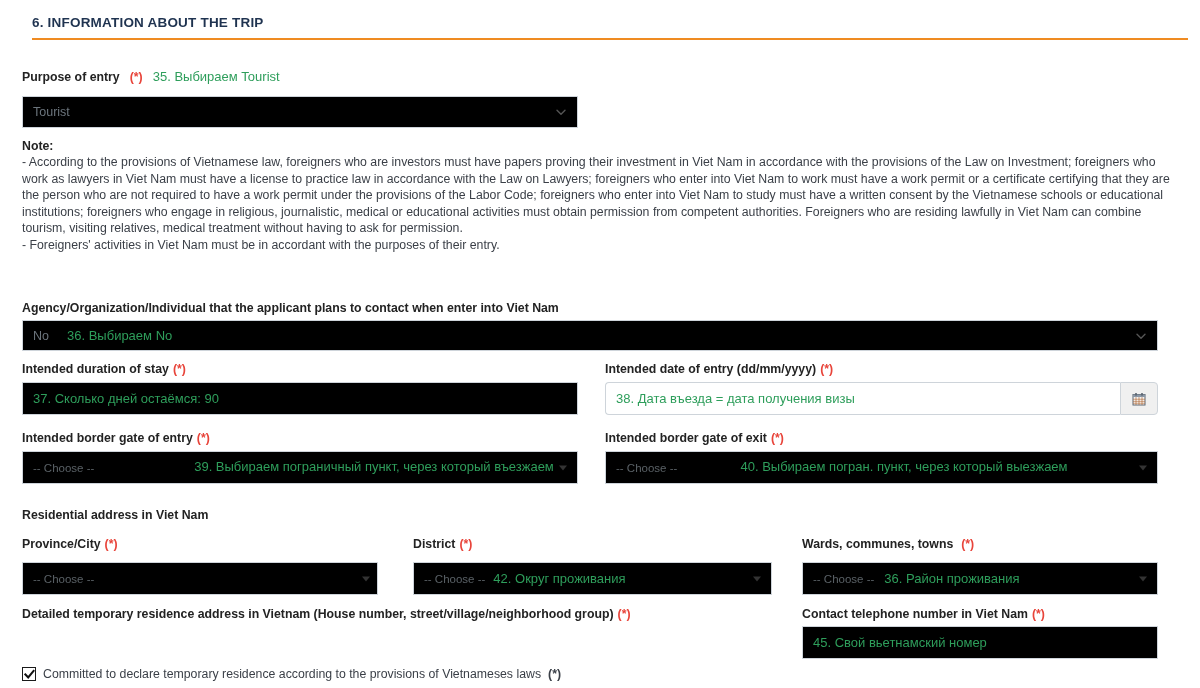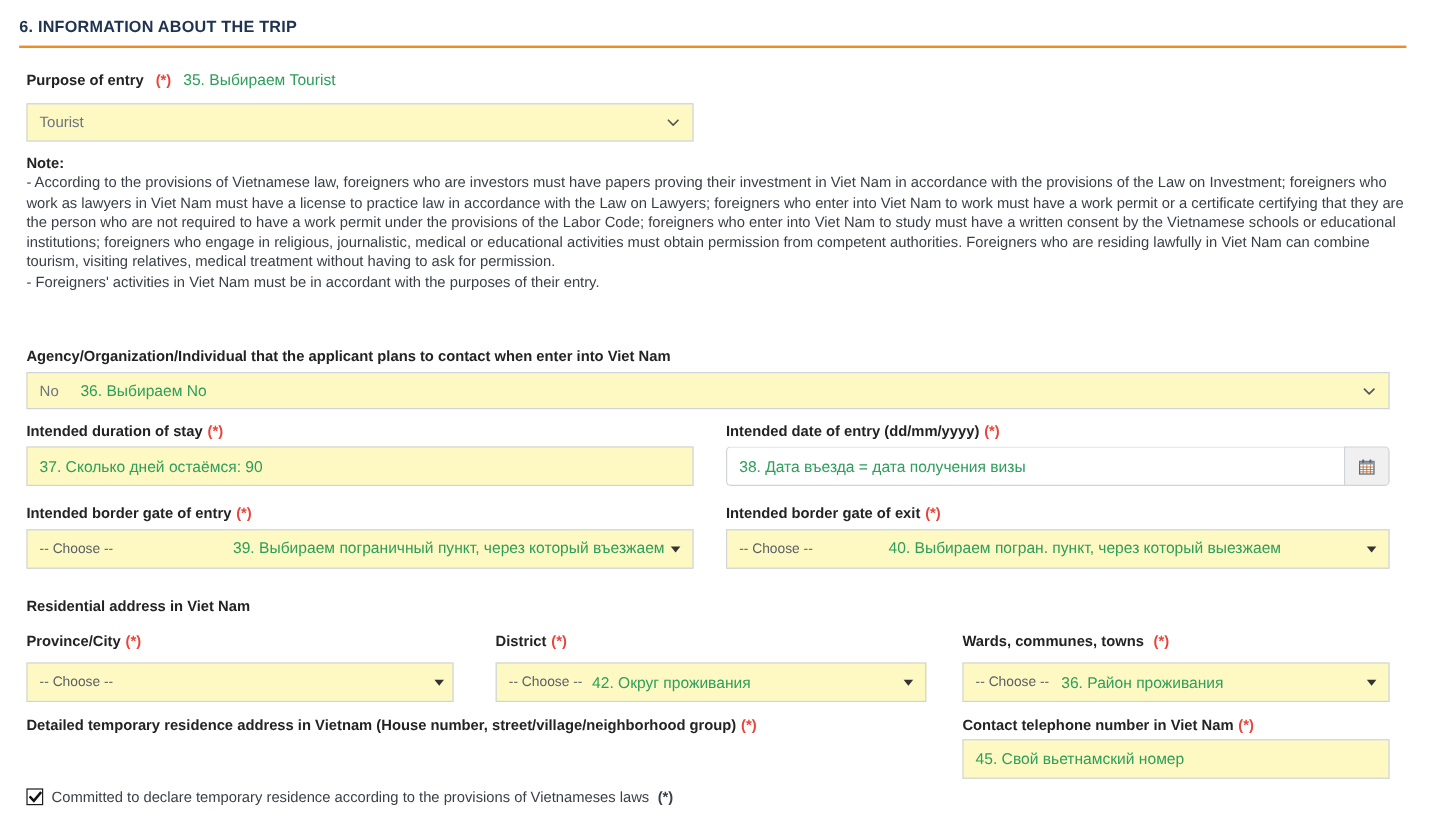--- a/index.html
+++ b/index.html
@@ -7,21 +7,21 @@
     margin: 0; padding: 0;
     width: 1200px; height: 688px;
     background: #ffffff;
     font-family: "Liberation Sans", sans-serif;
     overflow: hidden;
   }
   .page {
     position: relative;
     width: 1200px;
     height: 688px;
-    padding: 0 16px;
+    padding: 0 32px;
     background: #fff;
   }
 
   
   .section-head {
     padding-top: 14px;
   }
   .section-title {
     font-size: 13.5px;
     font-weight: bold;
@@ -52,21 +52,21 @@
     font-weight: 400;
     line-height: 19px;
     white-space: nowrap;
   }
   .annot-wrap { white-space: normal; }
 
   .control {
     position: relative;
     border: 1px solid #ced4da;
     border-radius: 0;
-    background: #fef9c3;
+    background: #000000;
     height: 32px;
     display: flex;
     align-items: center;
     padding: 0 10px;
     font-size: 12.5px;
     color: #6c757d;
   }
   .control.tall { height: 33px; }
 
   .chev {
@@ -109,21 +109,21 @@
     line-height: 16px;
   }
   .note-body {
     font-size: 12.3px;
     color: #3a3f47;
     line-height: 16.5px;
     width: 1156px;
   }
 
   
-  .abs { position: absolute; }
+  .abs { position: absolute; margin-top: 10px; }
 
   
   .input-group { display: flex; align-items: stretch; }
   .input-group .txt {
     flex: 1;
     border: 1px solid #ced4da;
     border-right: none;
     border-radius: 4px 0 0 4px;
     height: 33px;
     display: flex;

